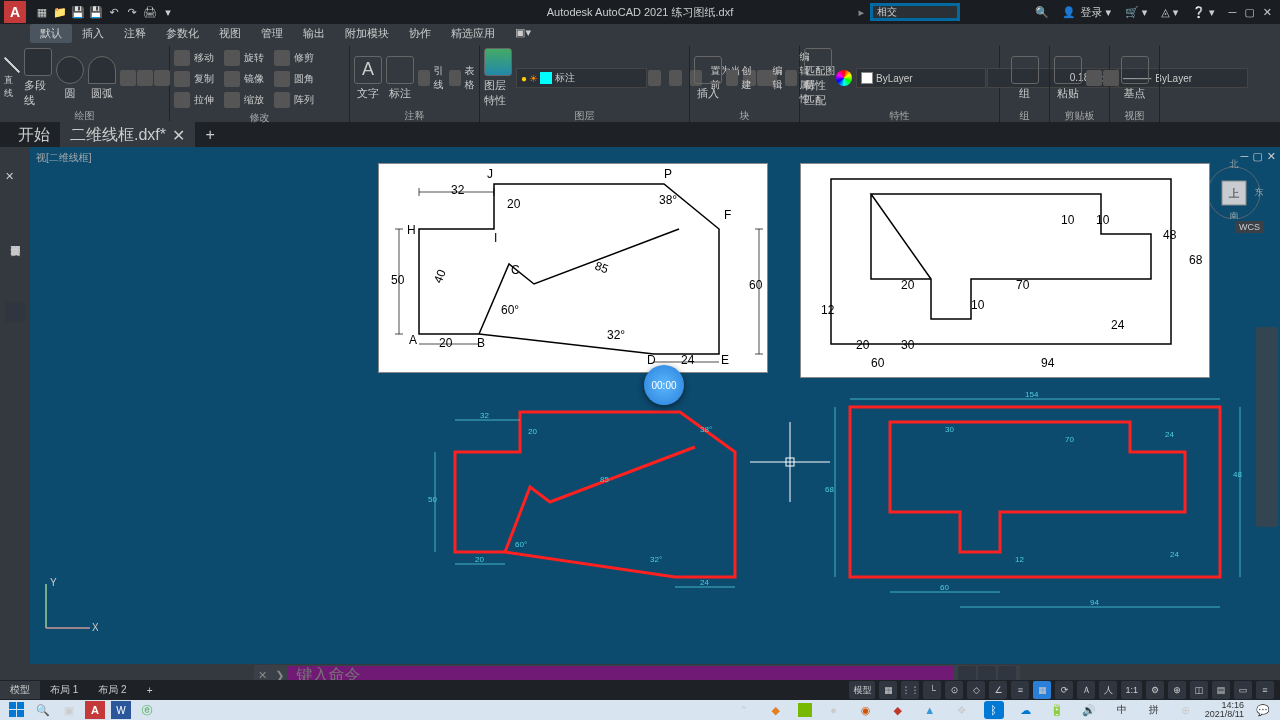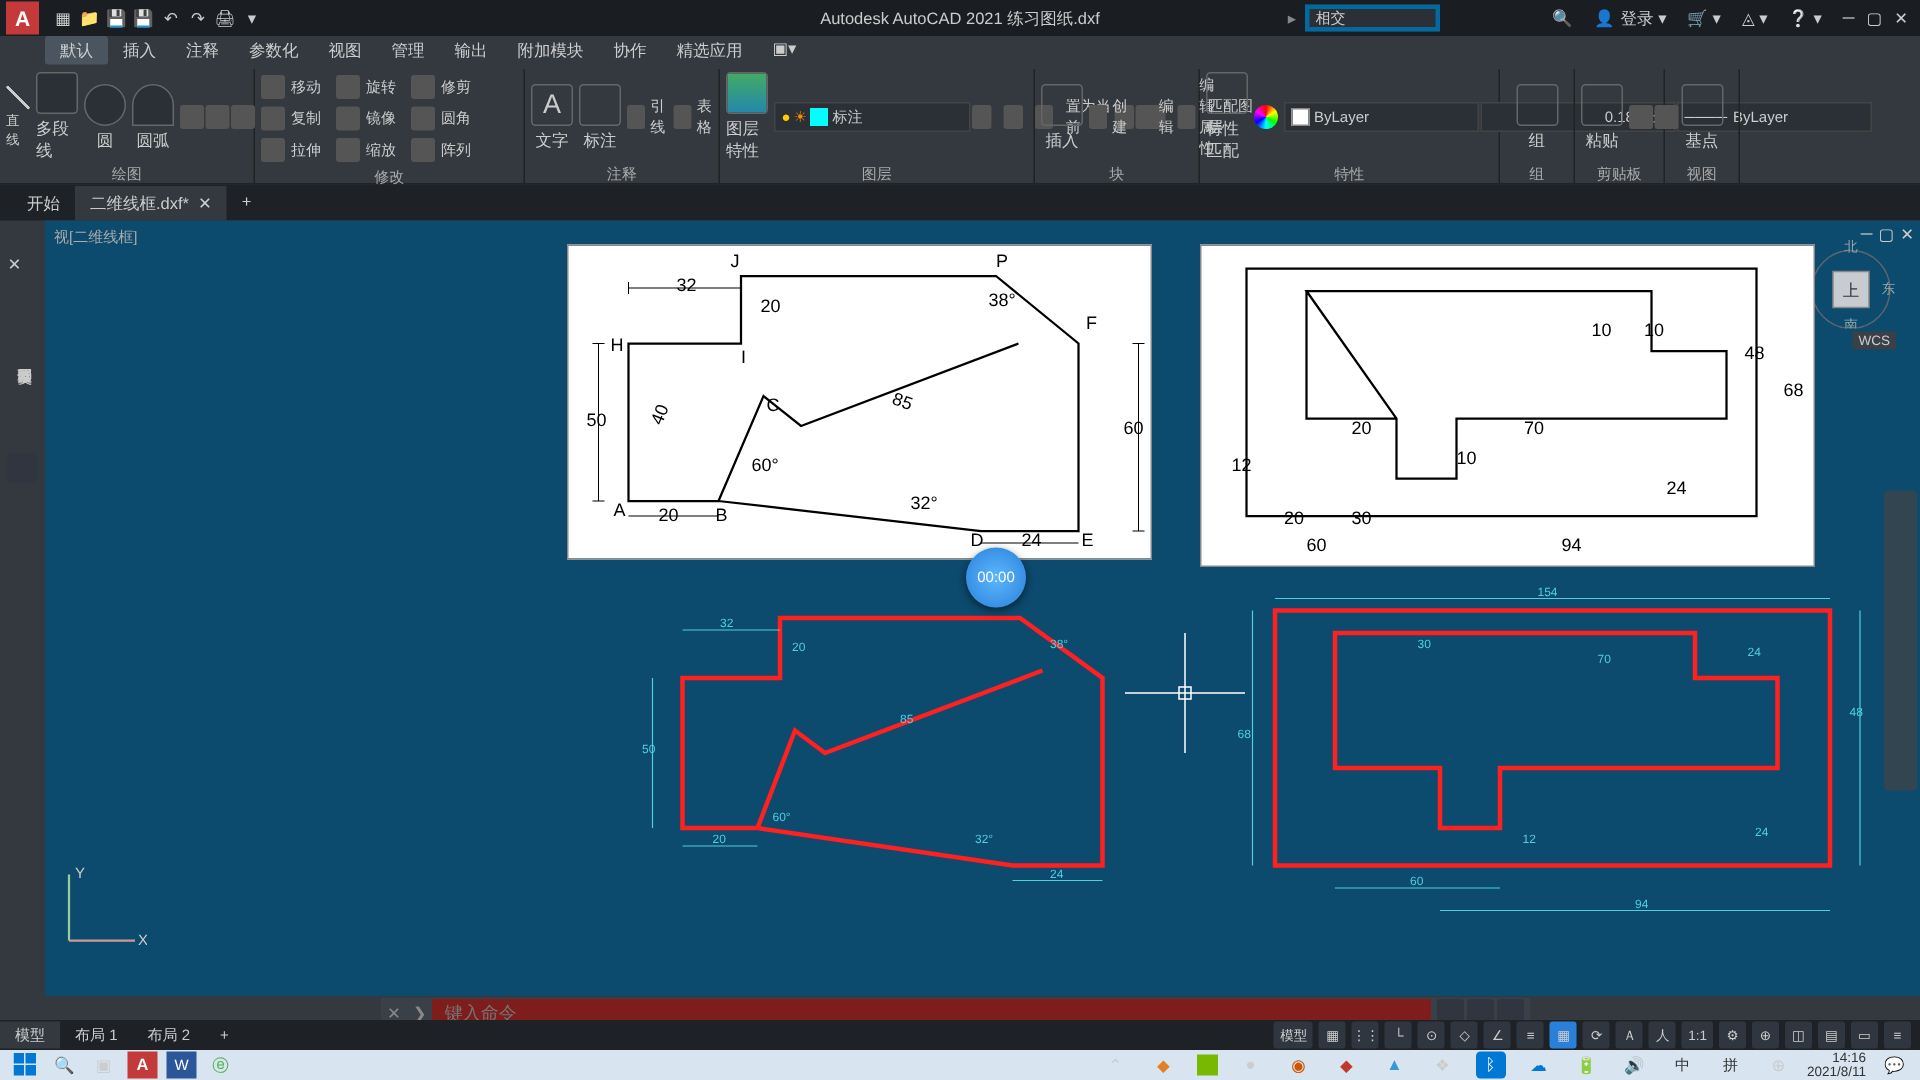--- a/index.html
+++ b/index.html
@@ -19,26 +19,26 @@
 .ribbon{height:77px;background:#33393f;border-bottom:1px solid #222;display:flex}
 .panel{border-right:1px solid #222;display:flex;flex-direction:column;padding:2px 4px}
 .panel-content{flex:1;display:flex;gap:4px;align-items:center}
 .panel-label{text-align:center;font-size:10px;color:#aaa;padding-top:1px}
 .big-btn{display:flex;flex-direction:column;align-items:center;justify-content:center;width:42px;height:60px;gap:2px}
 .big-btn .ico{width:28px;height:28px;border:1px solid #666;border-radius:3px}
 .small-row{display:flex;align-items:center;gap:4px;height:20px;font-size:10px}
 .small-ico{width:16px;height:16px;background:#555;border-radius:2px}
 .dd{width:130px;height:20px;background:#2a3035;border:1px solid #444;display:flex;align-items:center;padding:0 4px;font-size:10px}
 .filetabs{height:24px;background:#1e2226;display:flex;align-items:center;padding:0 8px}
-.filetab{padding:4px 10px;font-size:11px;color:#ccc;display:flex;align-items:center;gap:6px}
+.filetab{padding:4px 10px;font-size:16px;color:#ccc;display:flex;align-items:center;gap:6px}
 .filetab.active{background:#33393f}
 .viewport{position:absolute;top:147px;left:30px;right:0;bottom:56px;background:#0c4a6e}
 .vp-controls{position:absolute;top:3px;right:4px;display:flex;gap:4px}
 .cmdline{position:absolute;bottom:35px;left:254px;right:260px;height:20px;display:flex;align-items:center;background:#3a4047}
-.cmdline input{flex:1;background:#7f1d1d;border:none;color:#999;height:18px;padding:0 8px;font-size:12px}
+.cmdline input{flex:1;background:#701a75;border:none;color:#999;height:18px;padding:0 8px;font-size:16px}
 .bottom-tabs{position:absolute;bottom:20px;left:0;right:0;height:20px;background:#1e2226;display:flex;align-items:center}
 .btab{padding:2px 10px;font-size:10px}
 .btab.active{background:#33393f}
 .statusbar{position:absolute;bottom:20px;right:0;height:20px;display:flex;align-items:center;gap:4px;padding:0 6px;background:#1e2226}
 .sb-ico{width:18px;height:18px;background:#2f3640;border-radius:2px;display:flex;align-items:center;justify-content:center;font-size:9px}
 .taskbar{position:absolute;bottom:0;left:0;right:0;height:20px;background:#d8e4ef;display:flex;align-items:center;padding:0 4px}
 .tb-ico{width:20px;height:18px;margin:0 3px;display:flex;align-items:center;justify-content:center}
 .tb-right{position:absolute;right:4px;display:flex;align-items:center;gap:6px}
 .clock{font-size:9px;color:#333;text-align:right;line-height:9px}
 .ref-img{position:absolute;background:#fff;border:1px solid #888}

